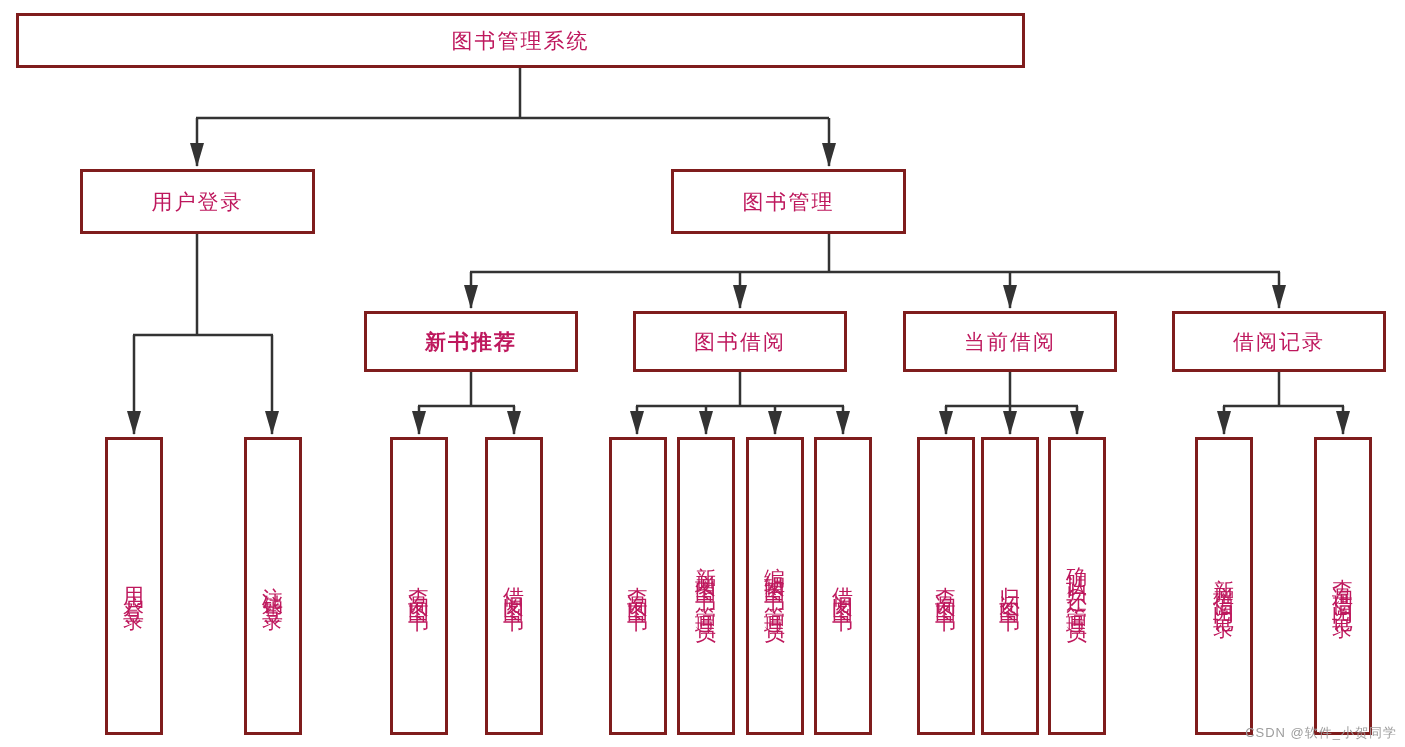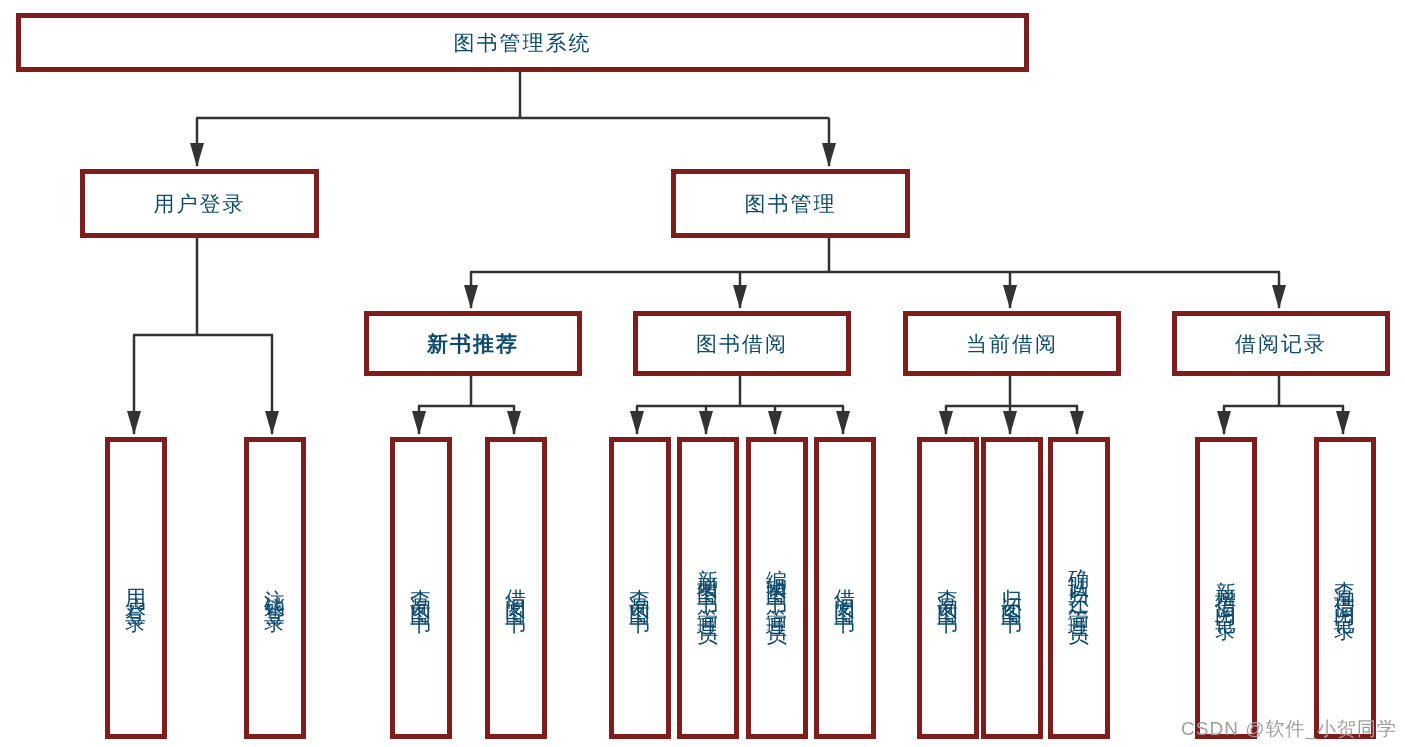--- a/index.html
+++ b/index.html
@@ -7,23 +7,23 @@
     position:relative;
     width:1405px;height:747px;
     background:#ffffff;
     font-family:"Liberation Sans", sans-serif;
     overflow:hidden;
   }
   .wires{position:absolute;left:0;top:0;width:1405px;height:747px;}
   .node{
     position:absolute;
     background:#ffffff;
-    border:5px solid #7f1d1d;
+    border:3px solid #7f1d1d;
     display:flex;align-items:center;justify-content:center;
-    color:#0c4a6e;
+    color:#be185d;
     box-sizing:content-box;
   }
   .h-node span{
     font-size:21px;
     letter-spacing:2px;
     white-space:nowrap;
   }
   .v-node{
     width:52px;height:292px;top:437px;
   }
@@ -56,21 +56,21 @@
   #l-borrow-2{left:814px;}
   #l-query-3{left:917px;}
   #l-return{left:981px;}
   #l-confirm{left:1048px;}
   #l-add-record{left:1195px;}
   #l-query-record{left:1314px;}
   .watermark{
     position:absolute;
     right:8px;bottom:5px;
     color:#9e9e9e;
-    font-size:19px;
+    font-size:13px;
     letter-spacing:1px;
     white-space:nowrap;
     text-align:right;
   }
 </style>
 </head>
 <body>
 
 <div class="canvas">
 

